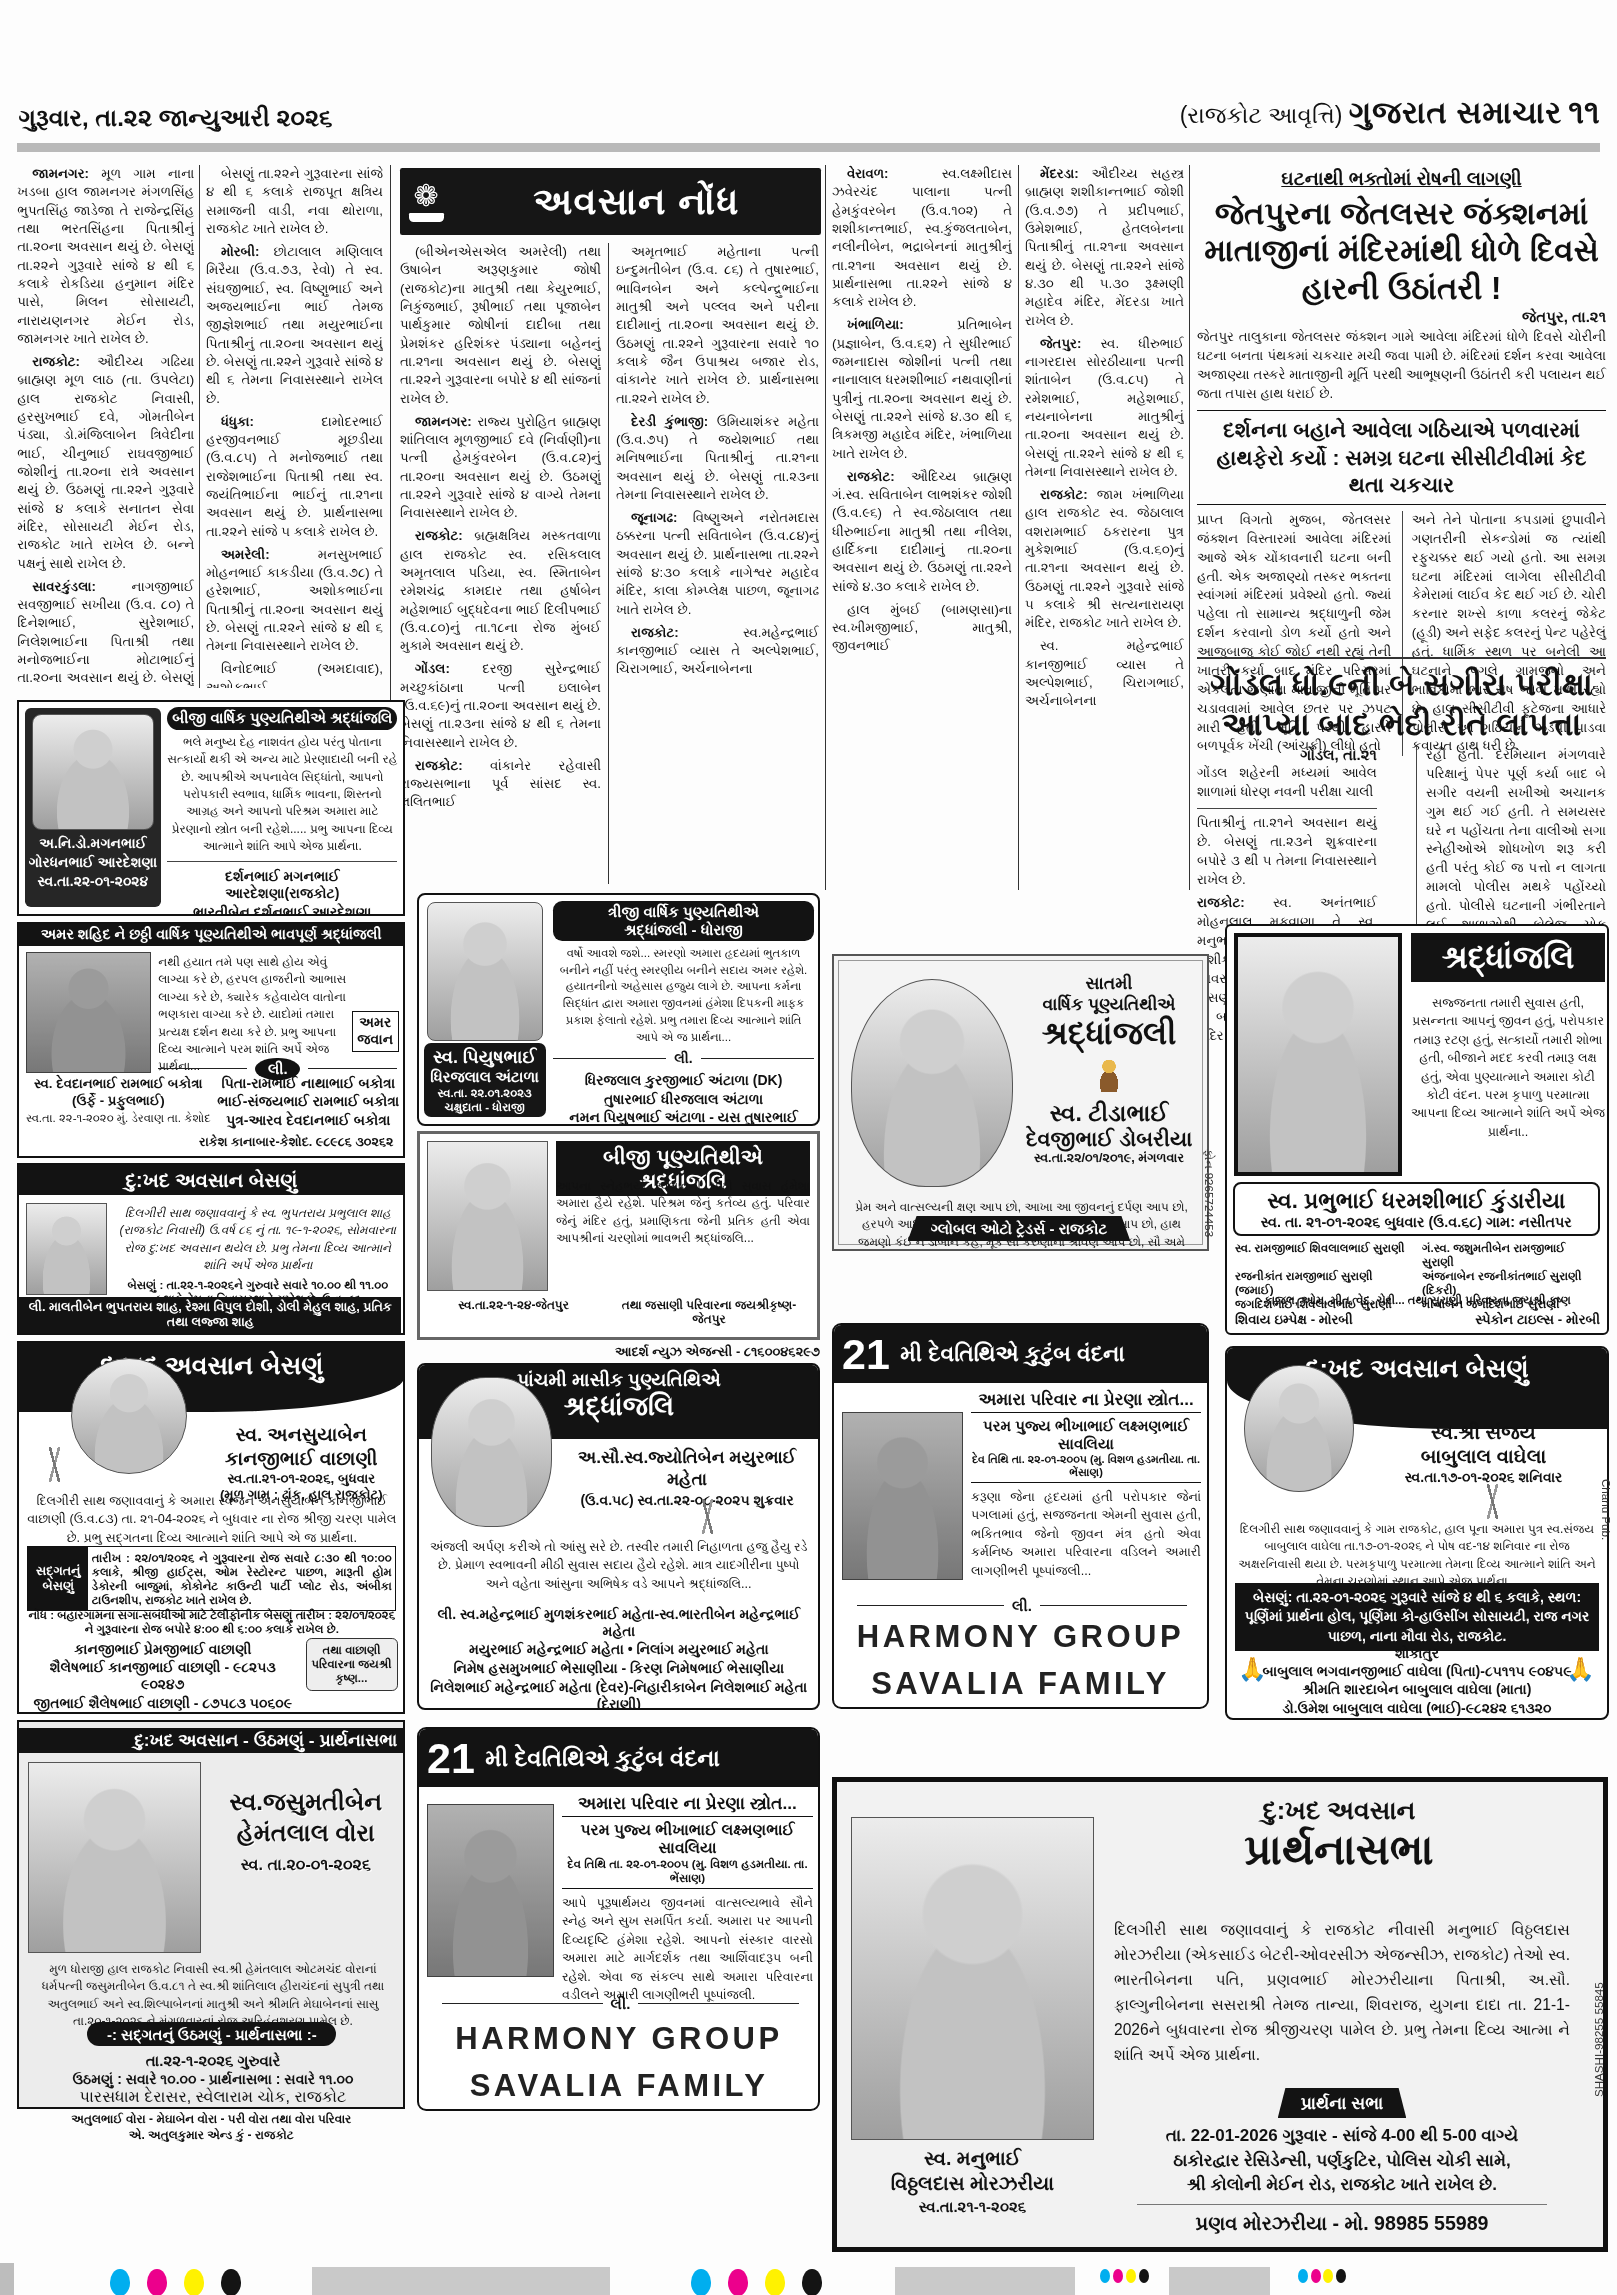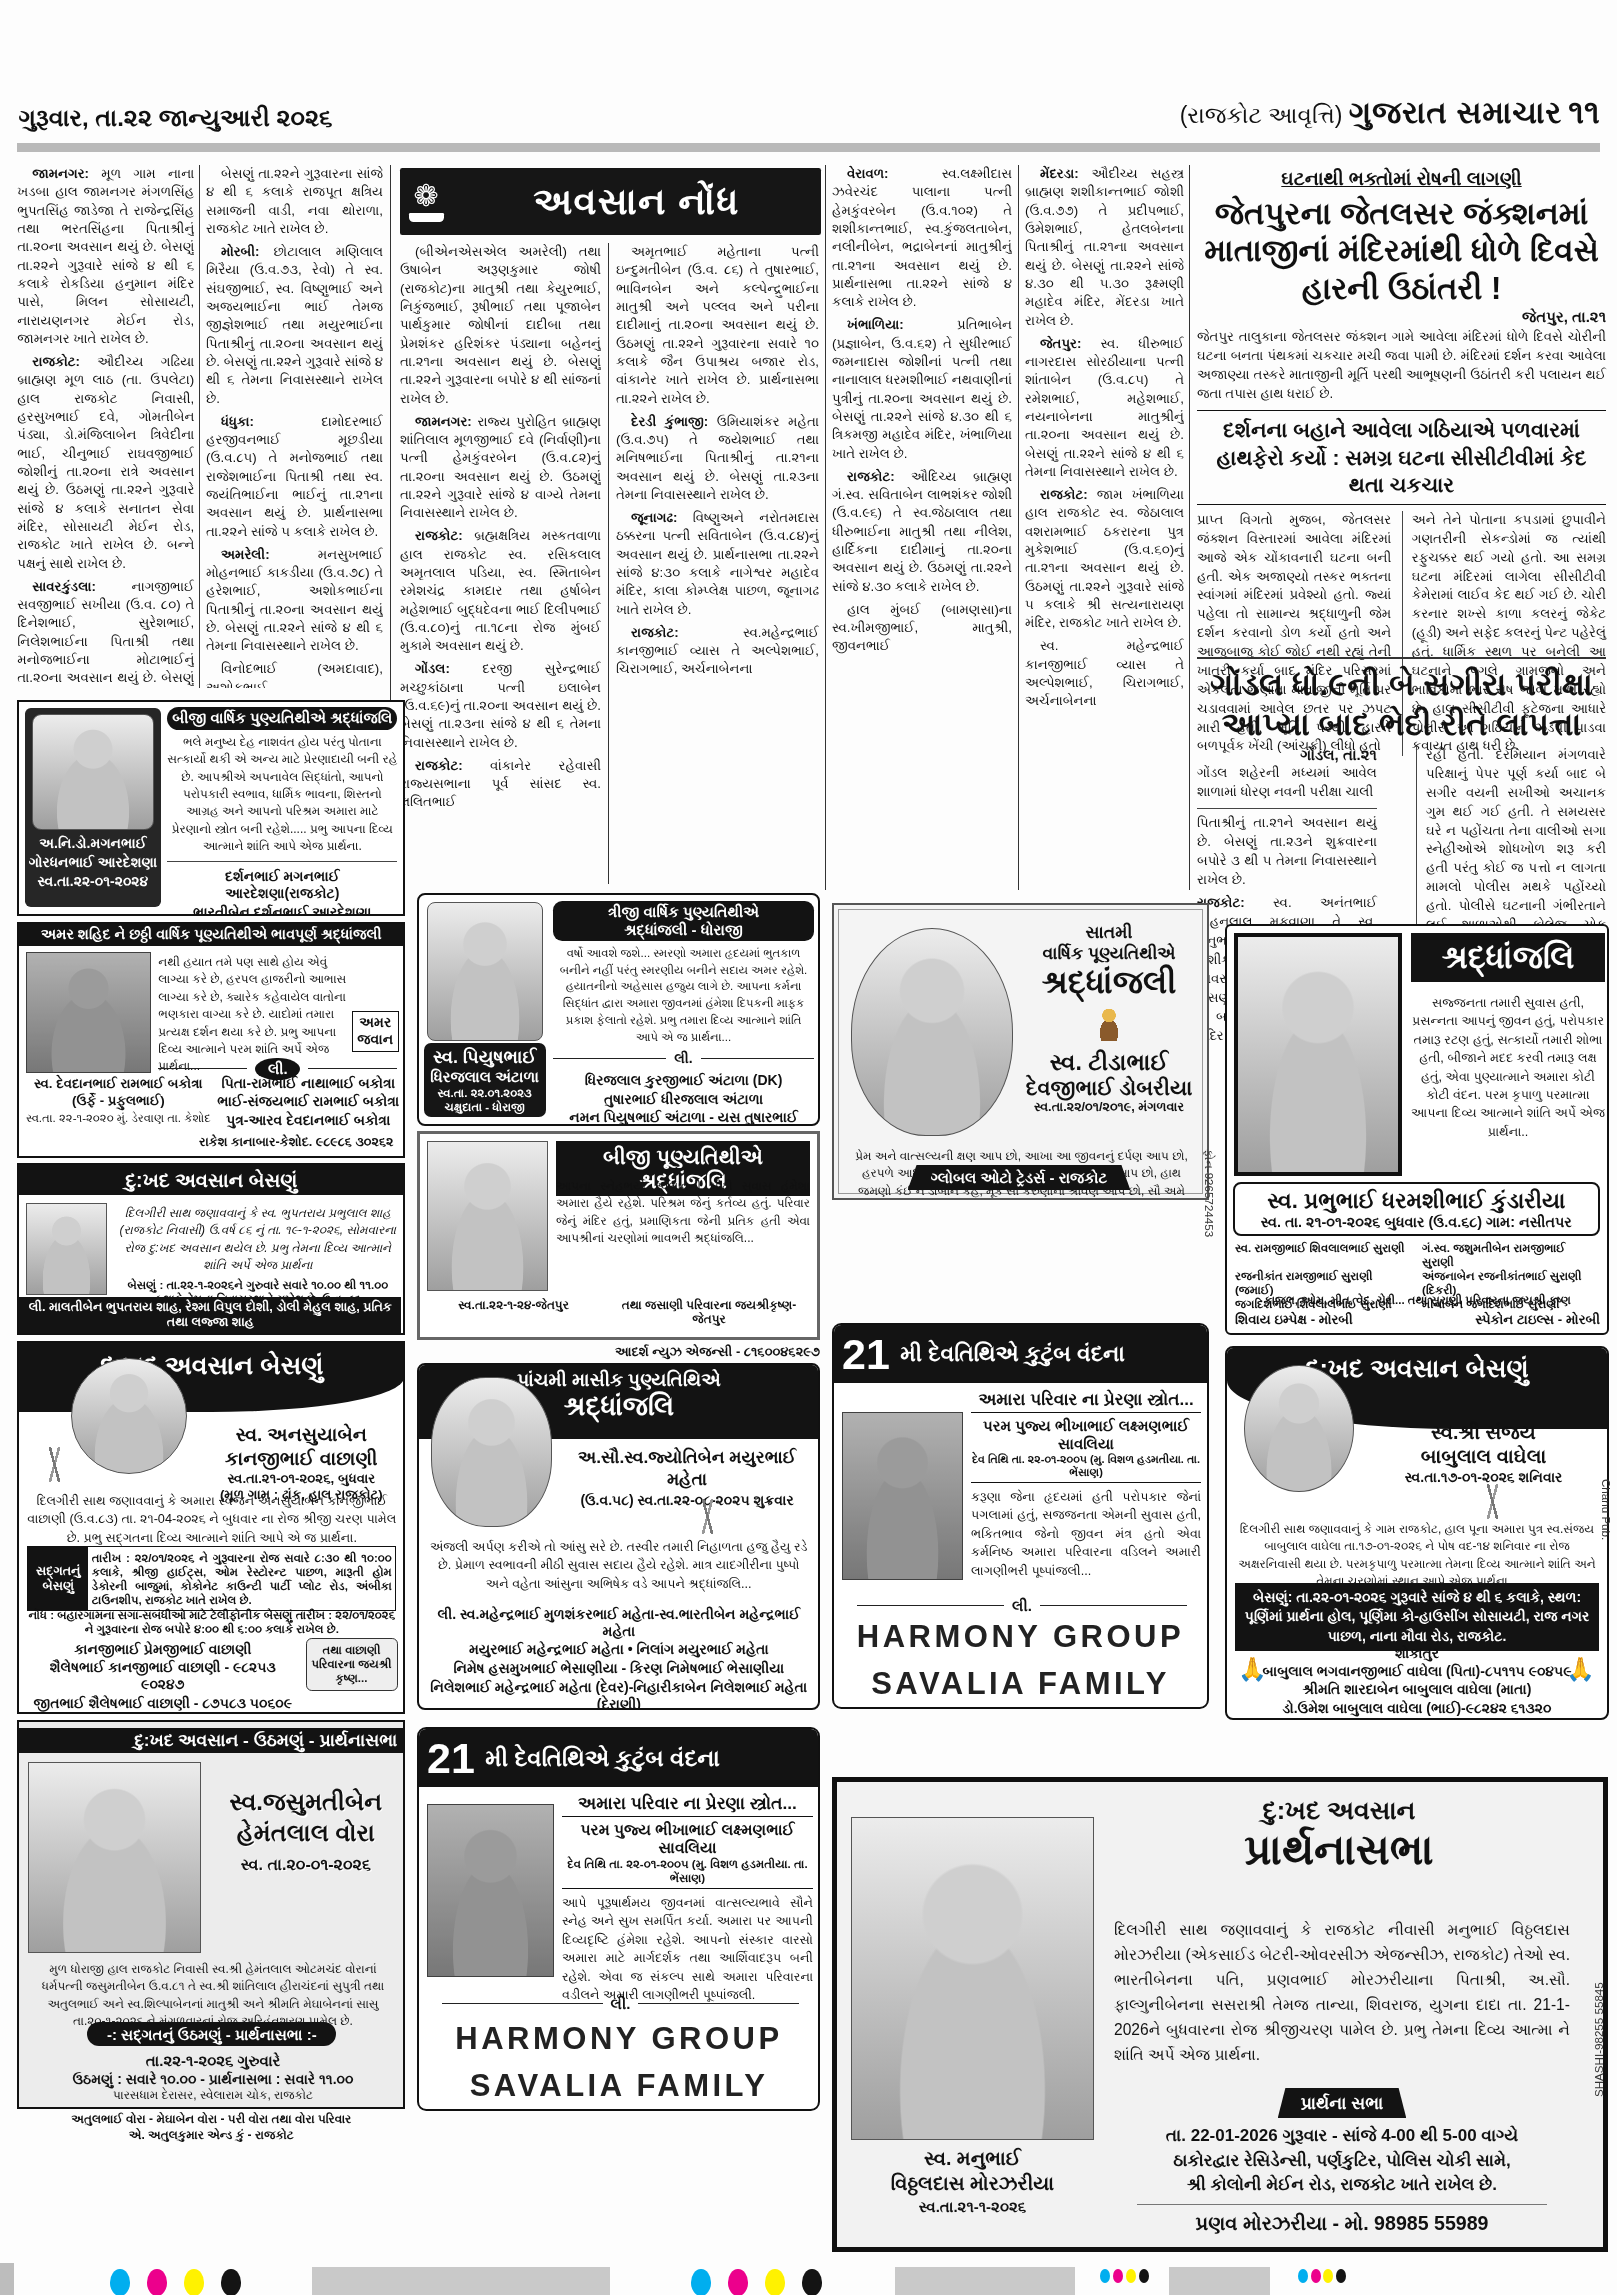--- a/index.html
+++ b/index.html
@@ -245,21 +245,21 @@
     <div>સ્વ.જસુમતીબેન</div>
     <div>હેમંતલાલ વોરા</div>
     <div style="font-size:16px;margin-top:7px;">સ્વ. તા.૨૦-૦૧-૨૦૨૬</div>
   </div>
   <div class="abs bodytxt" style="left:9.2px;top:239px;width:369px;font-size:12px;">મુળ ધોરાજી હાલ રાજકોટ નિવાસી સ્વ.શ્રી હેમંતલાલ ઓટમચંદ વોરાનાં ધર્મપત્ની જસુમતીબેન ઉ.વ.૮૧ તે સ્વ.શ્રી શાંતિલાલ હીરાચંદનાં સુપુત્રી તથા અતુલભાઈ અને સ્વ.શિલ્પાબેનનાં માતુશ્રી અને શ્રીમતિ મેઘાબેનનાં સાસુ તા.૨૦-૧-૨૦૨૬ ને મંગળવારનાં રોજ અરિહંતશરણ પામેલ છે.</div>
   <div class="abs" style="left:0;top:303px;width:385px;text-align:center;">
     <span class="pillhead" style="font-size:15px;padding:3.5px 19.6px;">-: સદ્ગતનું ઉઠમણું - પ્રાર્થનાસભા :-</span>
   </div>
   <div class="abs cap" style="left:9.2px;top:330px;width:369px;font-size:15px;">તા.૨૨-૧-૨૦૨૬ ગુરુવારે</div>
   <div class="abs cap" style="left:9.2px;top:349px;width:369px;font-size:14px;">ઉઠમણું : સવારે ૧૦.૦૦ - પ્રાર્થનાસભા : સવારે ૧૧.૦૦</div>
-  <div class="abs cap" style="left:9.2px;top:366px;width:369px;font-size:12px;font-weight:normal;">પારસધામ દેરાસર, સ્વેલારામ ચોક, રાજકોટ</div>
+  <div class="abs cap" style="left:9.2px;top:366px;width:369px;font-size:16px;font-weight:normal;">પારસધામ દેરાસર, સ્વેલારામ ચોક, રાજકોટ</div>
 </div>
 <div class="abs cap" style="left:17.3px;top:2112px;width:388px;font-size:12px;">અતુલભાઈ વોરા - મેઘાબેન વોરા - પરી વોરા તથા વોરા પરિવાર</div>
 <div class="abs cap" style="left:17.3px;top:2128px;width:388px;font-size:12px;">એ. અતુલકુમાર એન્ડ કું - રાજકોટ</div>
 
 <div class="abs ad" style="left:417px;top:893px;width:403px;height:233px;border-width:2.9px;border-radius:8px;">
   <div class="abs photo" style="left:8px;top:7px;width:116px;height:139px;border-radius:8px;"></div>
   <div class="abs" style="left:4.6px;top:148px;width:122px;background:#161616;color:#fff;border-radius:7px;text-align:center;padding:3.5px 1.2px;">
     <div style="font-size:18px;font-weight:900;">સ્વ. પિયુષભાઈ</div>
     <div style="font-size:15px;font-weight:900;">ધિરજલાલ અંટાળા</div>
     <div style="font-size:11.6px;font-weight:bold;">સ્વ.તા. ૨૨.૦૧.૨૦૨૩</div>
@@ -327,21 +327,21 @@
   <div class="abs lee" style="left:23px;top:261px;width:357px;">
       <span style="font-weight:900;font-size:15px;">લી.</span>
     </div>
   <div class="abs harmony-foot" style="left:0;top:287px;width:400px;">
     <div>HARMONY GROUP</div>
     <div>SAVALIA FAMILY</div>
     <div>RAJKOT</div>
   </div>
 </div>
 
-<div class="abs ad ornate" style="left:832px;top:903px;width:377px;height:297px;">
+<div class="abs ad ornate" style="left:832px;top:954px;width:377px;height:297px;">
   <div class="abs photo" style="left:17.3px;top:23px;width:162px;height:208px;border-radius:50% 50% 46% 46%;"></div>
   <div class="abs" style="left:191px;top:17.3px;width:168px;text-align:center;">
     <div style="font-size:17.3px;font-weight:bold;">સાતમી</div>
     <div style="font-size:17.3px;font-weight:bold;">વાર્ષિક પૂણ્યતિથીએ</div>
     <div style="font-size:32px;font-weight:900;">શ્રદ્ધાંજલી</div>
     <div class="dia" style="margin-top:8px;"></div>
     <div style="font-size:23px;font-weight:900;margin-top:8px;">સ્વ. ટીડાભાઈ</div>
     <div style="font-size:21px;font-weight:900;">દેવજીભાઈ ડોબરીયા</div>
     <div style="font-size:12.7px;font-weight:bold;">સ્વ.તા.૨૨/૦૧/૨૦૧૯, મંગળવાર</div>
   </div>

